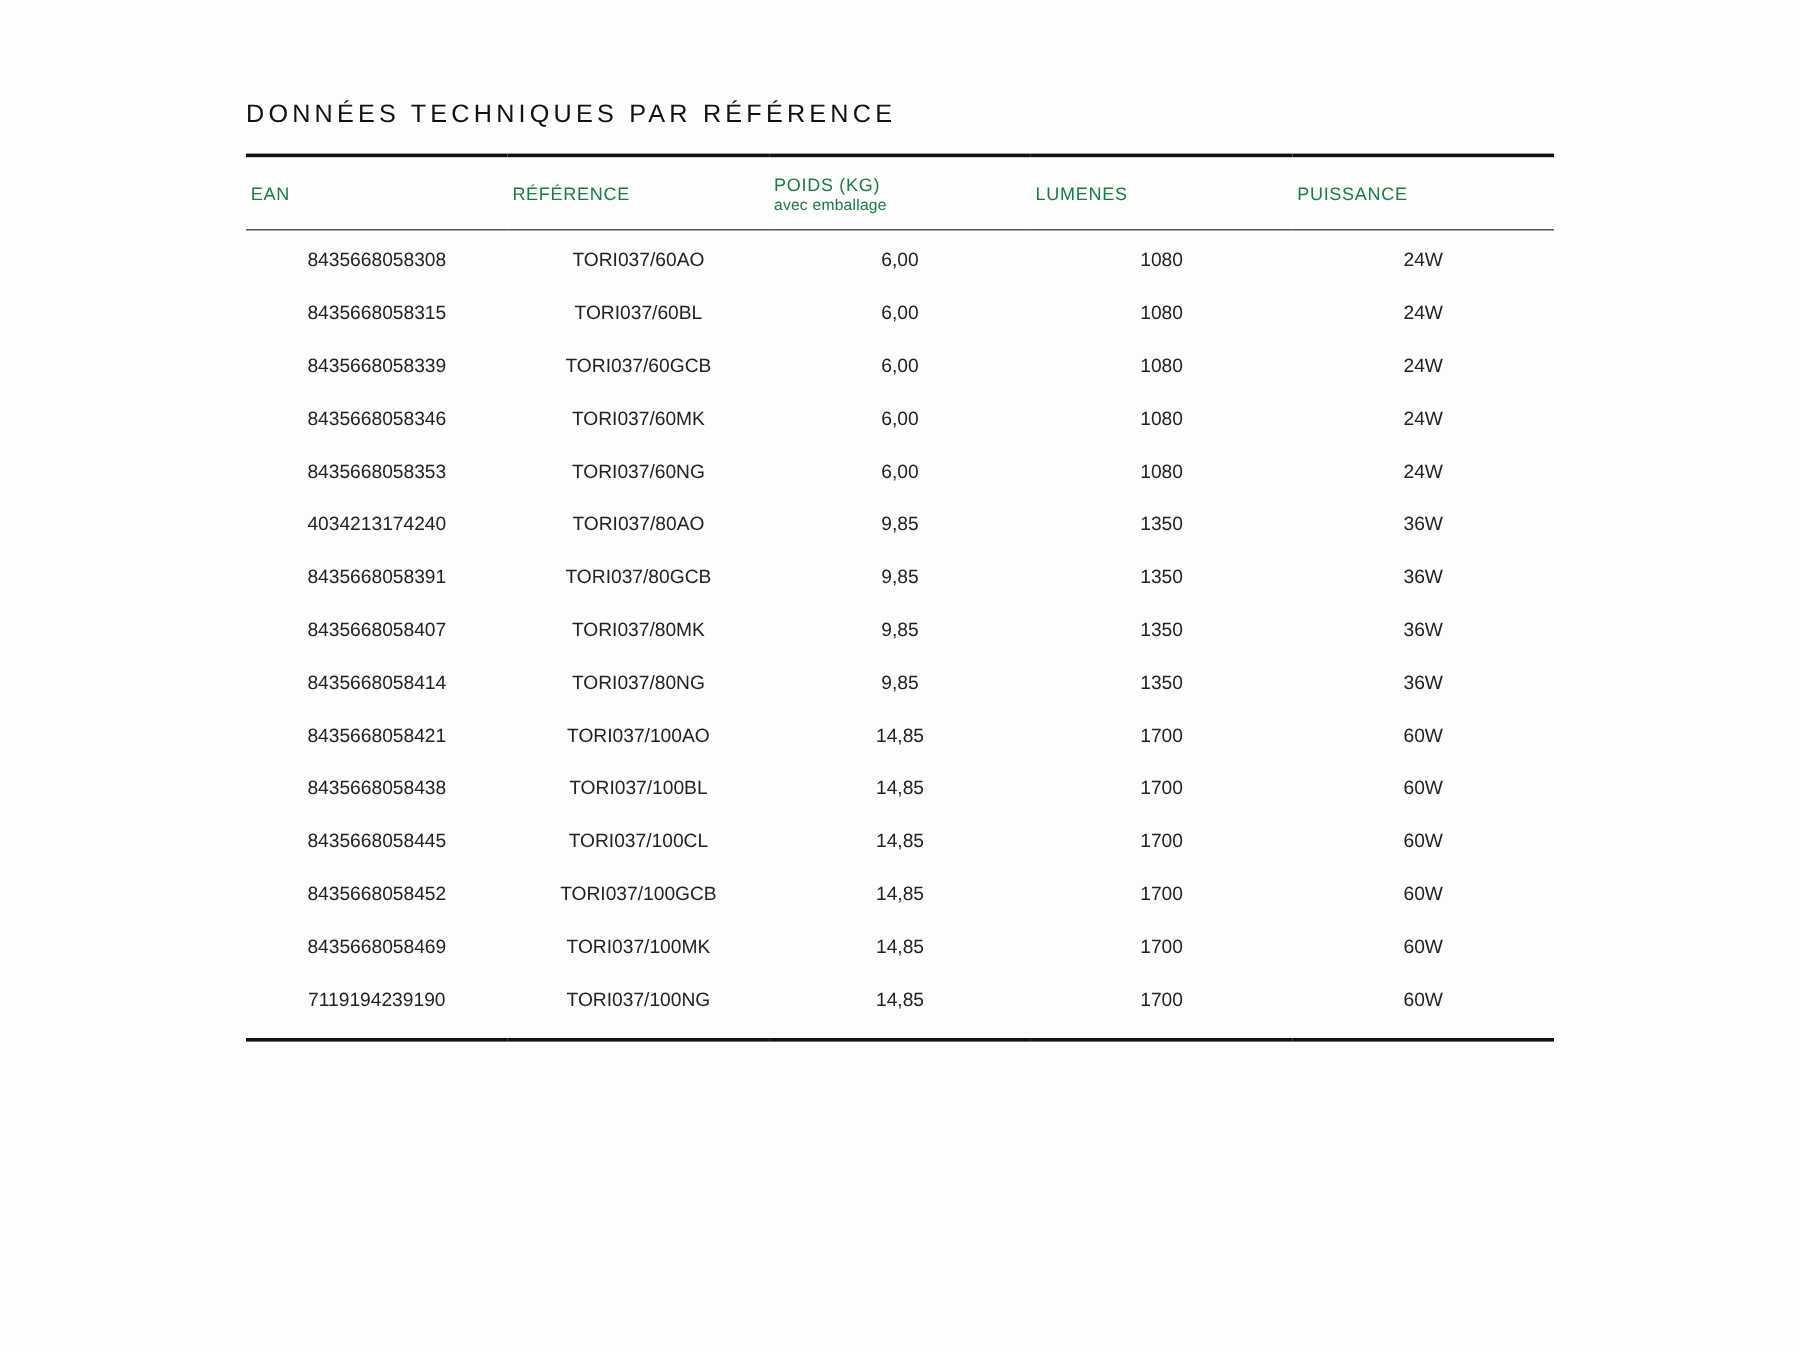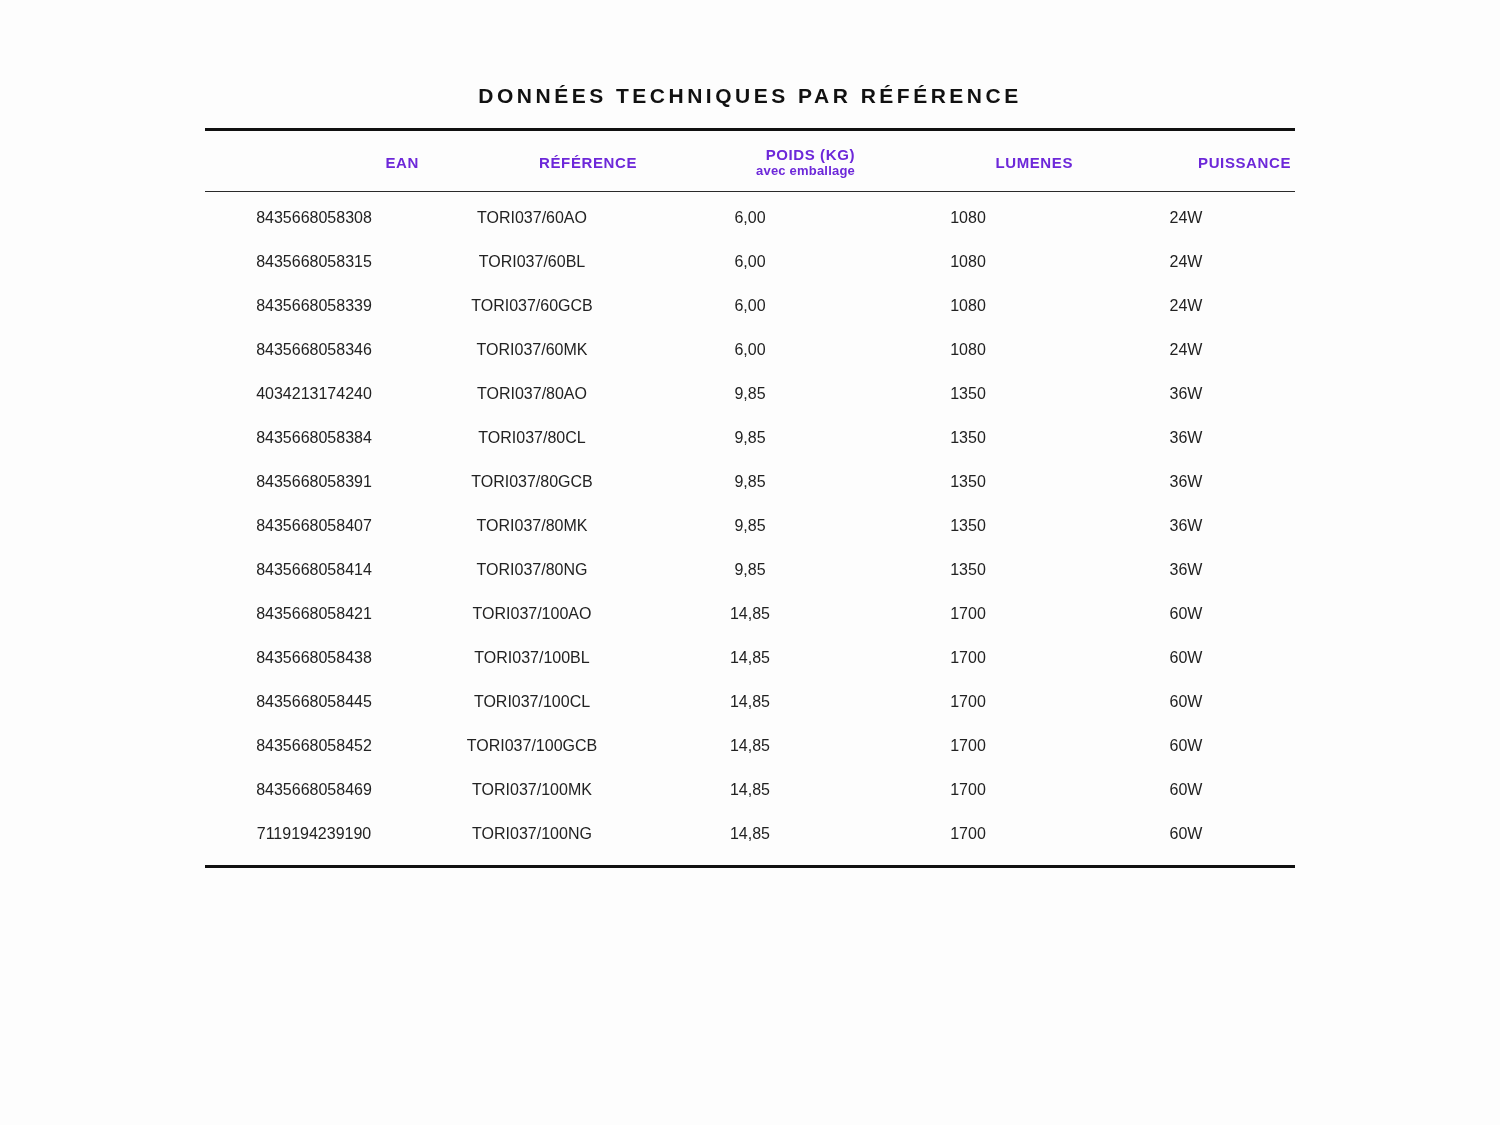--- a/index.html
+++ b/index.html
@@ -13,42 +13,41 @@
     color: #1a1a1a;
   }
   .page {
     position: absolute;
     left: 205px;
     top: 84px;
     width: 1090px;
   }
   .page-title {
     font-size: 21px;
-    font-weight: bold;
+    font-weight: normal;
     letter-spacing: 3.5px;
     color: #111;
     margin: 0 0 20px 0;
-    text-align: center;
   }
   table.data-table {
     width: 100%;
     border-collapse: collapse;
     border-top: 3px solid #111;
     border-bottom: 3px solid #111;
   }
   table.data-table col { width: 20%; }
   thead th {
     font-size: 15px;
-    font-weight: bold;
+    font-weight: normal;
     letter-spacing: 0.6px;
-    text-align: right;
+    text-align: left;
     vertical-align: middle;
     padding: 15px 4px 13px 4px;
     border-bottom: 1.5px solid #2a2a2a;
-    color: #6d28d9;
+    color: #15803d;
   }
   thead th .sub-label {
     display: block;
     font-size: 13px;
     letter-spacing: 0.2px;
     margin-top: 0;
   }
   thead th .sub-label:empty { display: none; }
   tbody td {
     font-size: 16px;
@@ -122,29 +121,29 @@
           <td>24W</td>
         </tr>
         <tr>
           <td>8435668058346</td>
           <td>TORI037/60MK</td>
           <td>6,00</td>
           <td>1080</td>
           <td>24W</td>
         </tr>
         <tr>
+          <td>8435668058353</td>
+          <td>TORI037/60NG</td>
+          <td>6,00</td>
+          <td>1080</td>
+          <td>24W</td>
+        </tr>
+        <tr>
           <td>4034213174240</td>
           <td>TORI037/80AO</td>
-          <td>9,85</td>
-          <td>1350</td>
-          <td>36W</td>
-        </tr>
-        <tr>
-          <td>8435668058384</td>
-          <td>TORI037/80CL</td>
           <td>9,85</td>
           <td>1350</td>
           <td>36W</td>
         </tr>
         <tr>
           <td>8435668058391</td>
           <td>TORI037/80GCB</td>
           <td>9,85</td>
           <td>1350</td>
           <td>36W</td>

